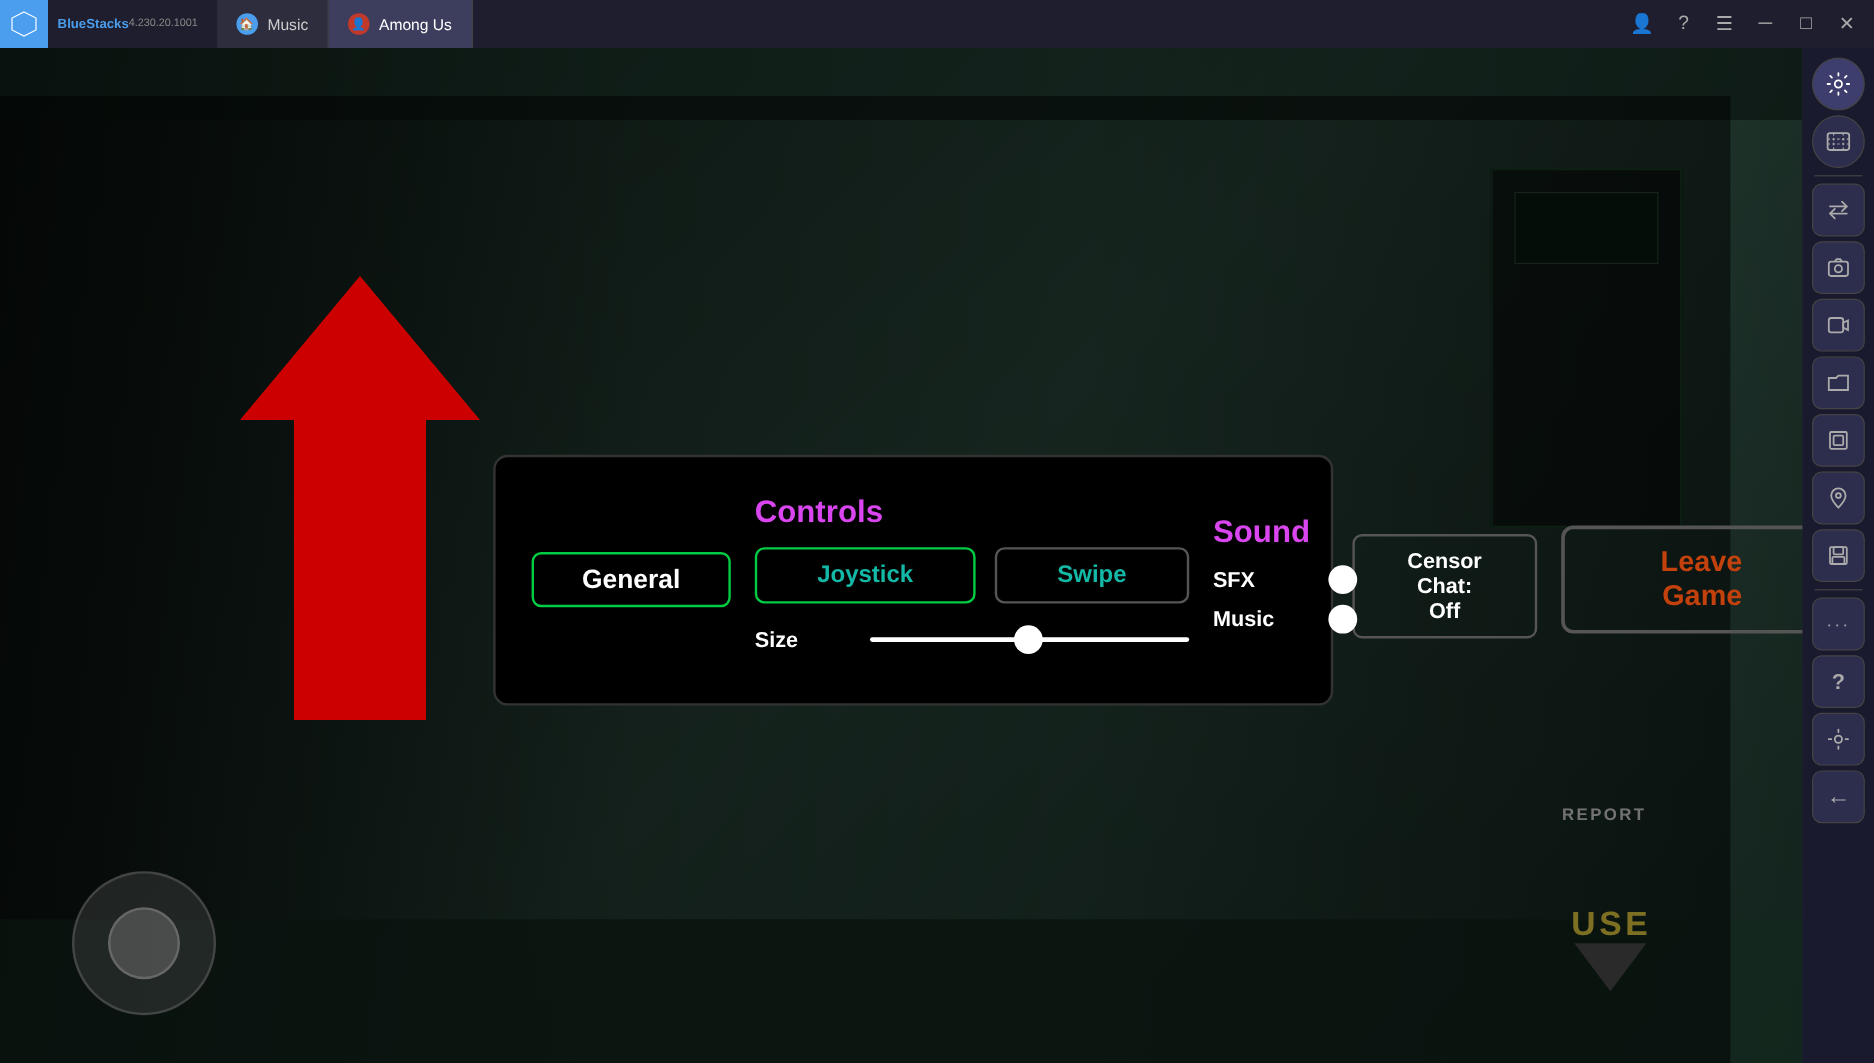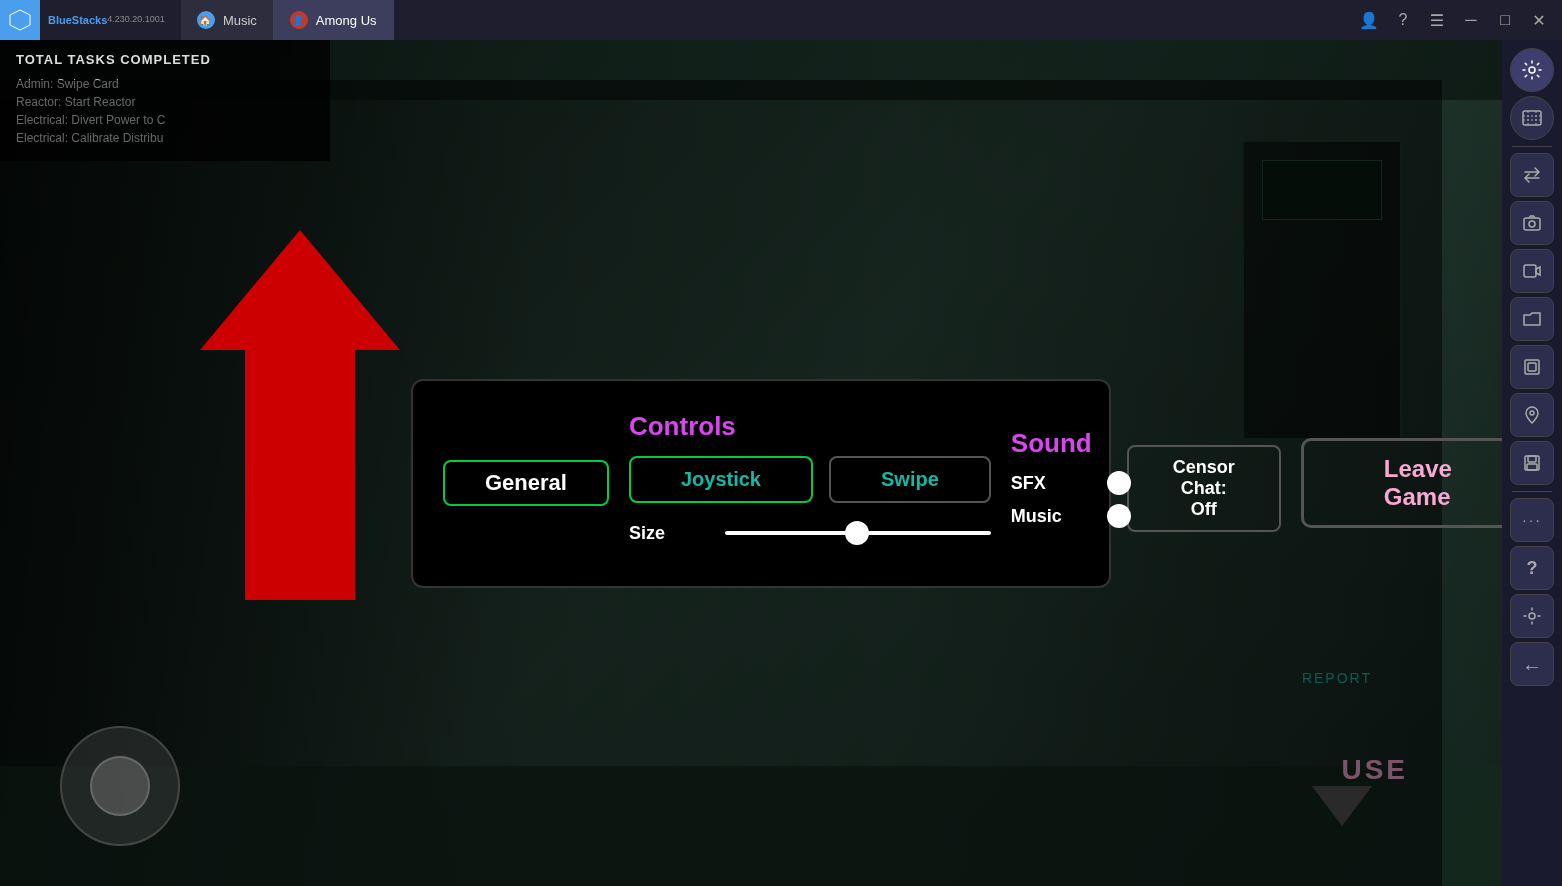--- a/index.html
+++ b/index.html
@@ -338,28 +338,28 @@
       background: transparent;
       cursor: pointer;
       margin-top: 10px;
     }
 
     
     .action-btn {
       border: 3px solid #555;
       border-radius: 10px;
       padding: 14px 80px;
-      color: #f9a8d4;
+      color: #c2410c;
       font-size: 24px;
       font-weight: bold;
       font-family: 'Arial Black', sans-serif;
       background: transparent;
       cursor: pointer;
       width: 340px;
-      text-align: left;
+      text-align: right;
     }
     .action-btn.return {
       border-color: #888;
     }
   </style>
 </head>
 <body>
 
 <div class="titlebar">
   <div class="titlebar-logo">
@@ -393,37 +393,30 @@
   <div class="game-interior"></div>
 
   <div style="position:absolute;inset:0;background:linear-gradient(to right, rgba(0,0,0,0.7) 0%, rgba(0,0,0,0.1) 35%, rgba(0,0,0,0) 60%, rgba(0,0,0,0.3) 100%);"></div>
 
   <div style="position:absolute;bottom:0;left:0;right:0;height:120px;background:rgba(20,40,30,0.8);"></div>
   <div style="position:absolute;top:0;left:0;right:0;height:60px;background:rgba(10,20,15,0.7);"></div>
 
   <div style="position:absolute;right:100px;top:100px;width:160px;height:300px;background:rgba(0,0,0,0.5);border:2px solid #1a3a28;"></div>
   <div style="position:absolute;right:120px;top:120px;width:120px;height:60px;background:#0a1a10;border:1px solid #2a4a38;"></div>
 
-  <div class="task-panel">
-    <div class="task-title">TOTAL TASKS COMPLETED</div>
-    <div class="task-item">Admin: Swipe Card</div>
-    <div class="task-item">Reactor: Start Reactor</div>
-    <div class="task-item">Electrical: Divert Power to C</div>
-    <div class="task-item">Electrical: Calibrate Distribu</div>
-  </div>
 
   <div class="joystick">
     <div class="joystick-outer">
       <div class="joystick-inner"></div>
     </div>
   </div>
 
-  <div style="position:absolute;right:130px;bottom:200px;color:#14b8a6;font-size:14px;font-weight:normal;letter-spacing:2px;transform:rotate(0deg);">REPORT</div>
-
-  <div style="position:absolute;right:94px;bottom:100px;color:#f9a8d4;font-size:28px;font-weight:bold;font-family:'Arial Black',sans-serif;letter-spacing:3px;">USE</div>
+  <div style="position:absolute;right:130px;bottom:200px;color:#e5e5e5;font-size:14px;font-weight:bold;letter-spacing:2px;transform:rotate(0deg);">REPORT</div>
+
+  <div style="position:absolute;right:126px;bottom:100px;color:#fde047;font-size:28px;font-weight:bold;font-family:'Arial Black',sans-serif;letter-spacing:3px;">USE</div>
 
   <div style="position:absolute;right:130px;bottom:60px;width:0;height:0;border-left:30px solid transparent;border-right:30px solid transparent;border-top:40px solid #555;"></div>
 
   <div class="modal-overlay">
 
     <div style="position:absolute;left:200px;top:150px;z-index:60;pointer-events:none;">
       <svg width="200" height="370" viewBox="0 0 200 370">
 
         <polygon points="100,0 200,120 155,120 155,370 45,370 45,120 0,120" fill="#cc0000" stroke="none"></polygon>
       </svg>

